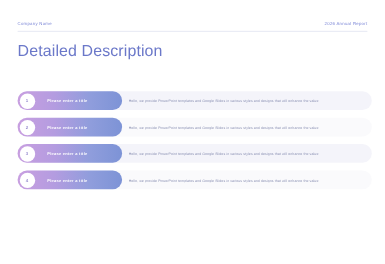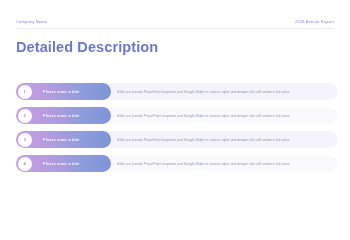--- a/index.html
+++ b/index.html
@@ -47,21 +47,21 @@
     height: 1px;
     background: #e8eaf4;
   }
 
   
   .title {
     position: absolute;
     left: 16px;
     top: 39px;
     font-size: 14.5px;
-    font-weight: 700;
+    font-weight: 400;
     letter-spacing: 0.1px;
     color: #6b78c9;
     white-space: nowrap;
   }
 
   
   .rows {
     position: absolute;
     left: 16px;
     top: 83px;

